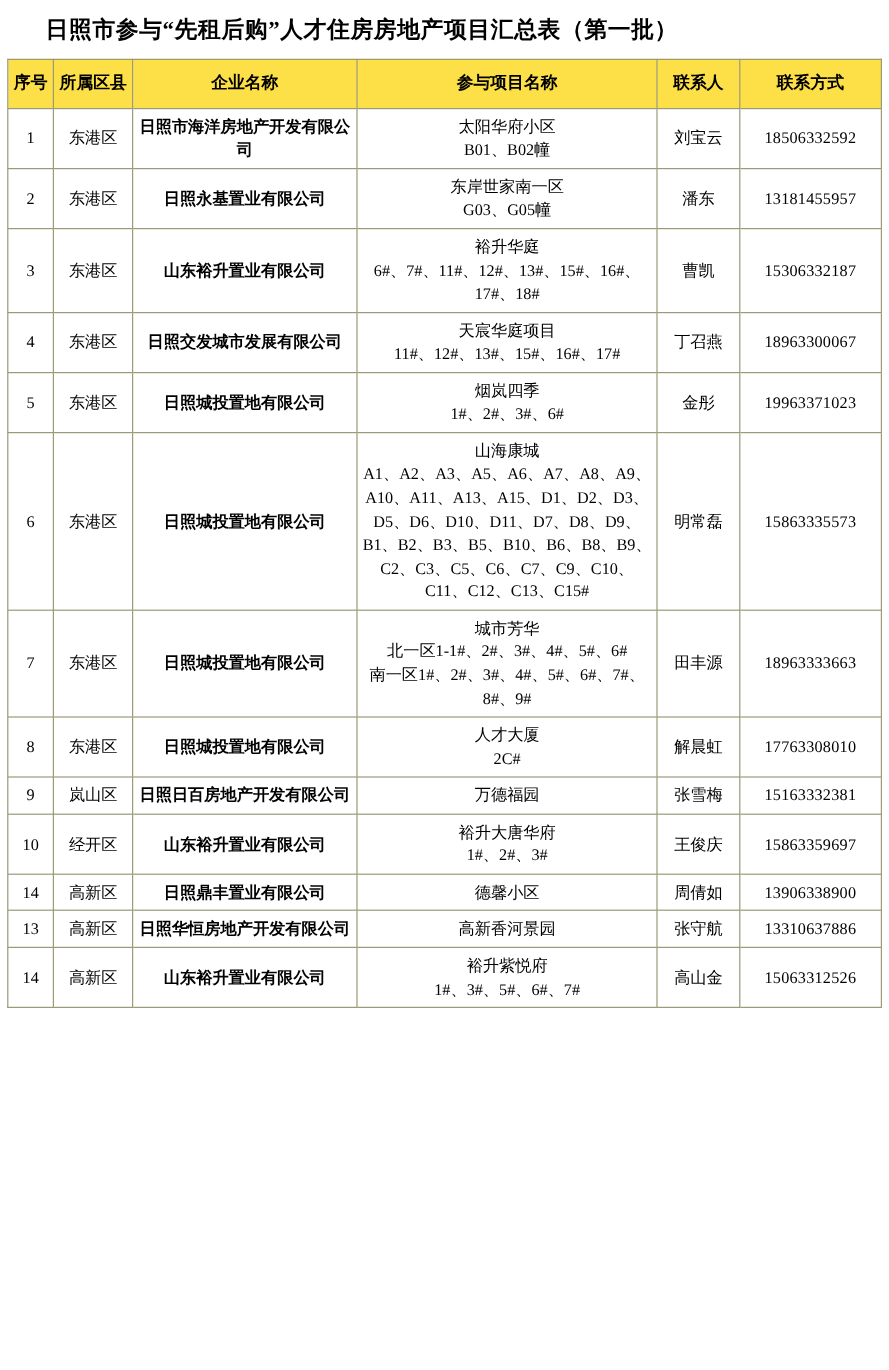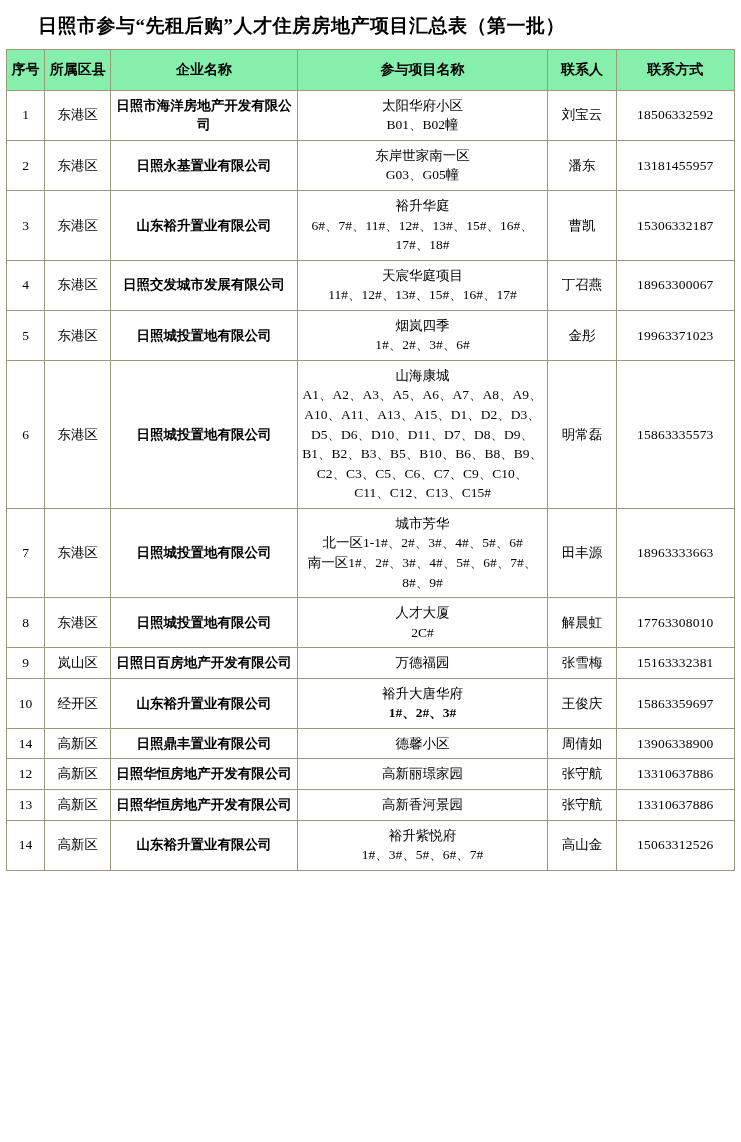--- a/index.html
+++ b/index.html
@@ -35,21 +35,21 @@
   table.summary td {
     border: 1px solid #9a9a7a;
     text-align: center;
     vertical-align: middle;
     font-size: 13.5px;
     line-height: 1.45;
     padding: 5px 3px;
     word-break: break-word;
   }
   table.summary thead th {
-    background: #86efac;
+    background: #fde047;
     font-weight: bold;
     font-size: 14px;
     height: 30px;
   }
   col.c-idx    { width: 38px; }
   col.c-dist   { width: 66px; }
   col.c-ent    { width: 186px; }
   col.c-proj   { width: 250px; }
   col.c-person { width: 68px; }
   col.c-phone  { width: 118px; }
@@ -185,46 +185,36 @@
           </td>
           <td class="person">张雪梅</td>
           <td class="phone">15163332381</td>
         </tr>
         <tr>
           <td class="idx">10</td>
           <td class="dist">经开区</td>
           <td class="ent">山东裕升置业有限公司</td>
           <td class="proj">
             <span class="proj-name">裕升大唐华府</span>
-            <span class="proj-detail" style="white-space: pre-line; font-weight: bold;">1#、2#、3#</span>
+            <span class="proj-detail" style="white-space: pre-line;">1#、2#、3#</span>
           </td>
           <td class="person">王俊庆</td>
           <td class="phone">15863359697</td>
         </tr>
         <tr>
           <td class="idx">14</td>
           <td class="dist">高新区</td>
           <td class="ent">日照鼎丰置业有限公司</td>
           <td class="proj">
             <span class="proj-name">德馨小区</span>
           </td>
           <td class="person">周倩如</td>
           <td class="phone">13906338900</td>
         </tr>
         <tr>
-          <td class="idx">12</td>
-          <td class="dist">高新区</td>
-          <td class="ent">日照华恒房地产开发有限公司</td>
-          <td class="proj">
-            <span class="proj-name">高新丽璟家园</span>
-          </td>
-          <td class="person">张守航</td>
-          <td class="phone">13310637886</td>
-        </tr>
-        <tr>
           <td class="idx">13</td>
           <td class="dist">高新区</td>
           <td class="ent">日照华恒房地产开发有限公司</td>
           <td class="proj">
             <span class="proj-name">高新香河景园</span>
           </td>
           <td class="person">张守航</td>
           <td class="phone">13310637886</td>
         </tr>
         <tr>

